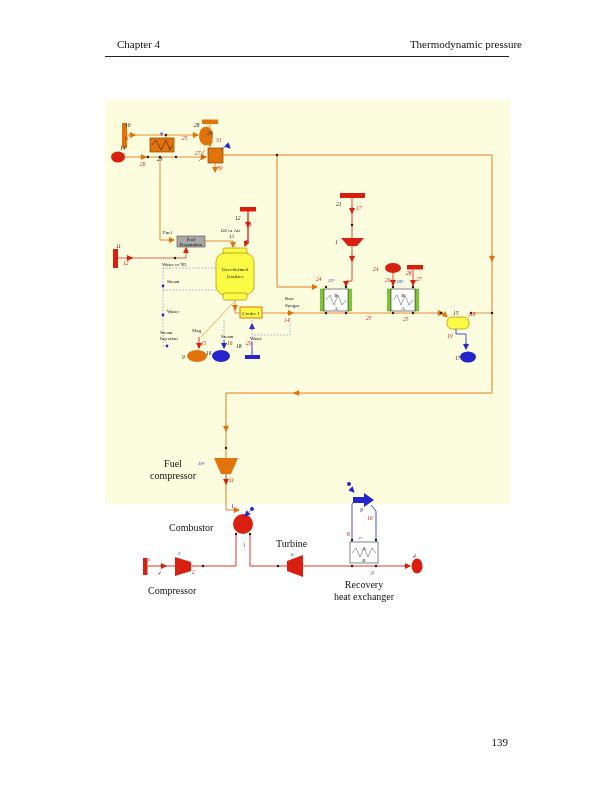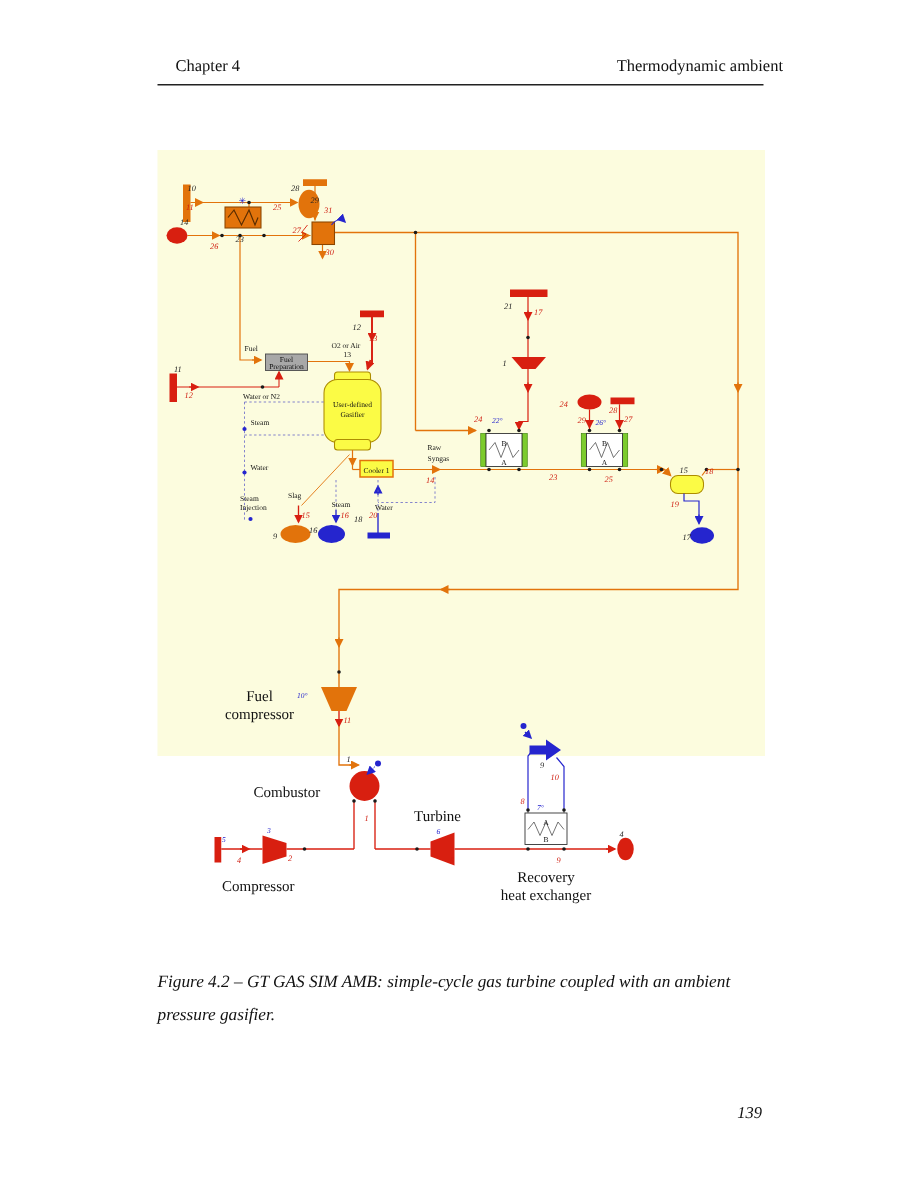--- a/index.html
+++ b/index.html
@@ -6,37 +6,37 @@
   .page{position:relative;width:612px;height:792px;background:#ffffff;margin:0 auto;
         font-family:"Liberation Serif",serif;overflow:hidden;}
   .hdr{position:absolute;top:38px;left:105px;width:405px;font-size:11px;color:#111;padding-left:12px;}
   .hdr .l{float:left;}
   .hdr .r{float:right;}
   .rule{position:absolute;top:56px;left:105px;width:404px;border-top:1px solid #222;}
   .panel{position:absolute;left:105px;top:100px;width:405px;height:404px;background:#FCFCDE;}
   .panel svg{position:absolute;left:0;top:0;width:405px;height:527px;}
   .caption{position:absolute;left:105px;top:644px;width:406px;font-style:italic;
            font-size:11.5px;line-height:22px;color:#111;text-align:justify;}
-  .pageno{position:absolute;right:104px;top:736px;font-size:11px;color:#111;font-style:italic;}
+  .pageno{position:absolute;right:104px;top:736px;font-size:11px;color:#111;}
   
   .lb-k{font:italic 5.5px "Liberation Serif",serif;fill:#222;}
   .lb-r{font:italic 5.5px "Liberation Serif",serif;fill:#cf1d10;}
   .lb-b{font:italic 5px "Liberation Serif",serif;fill:#2525ce;}
   .lb-t{font:5px "Liberation Serif",serif;fill:#111;}
   .lb-T{font:10px "Liberation Serif",serif;fill:#111;}
   .lb-s{font:6px "DejaVu Sans",sans-serif;fill:#2525ce;}
 </style>
 </head>
 <body>
 
 <div class="page">
 
   <div class="hdr">
     <span class="l">Chapter 4</span>
-    <span class="r">Thermodynamic ambient</span>
+    <span class="r">Thermodynamic pressure</span>
   </div>
   <div class="rule"></div>
 
   <div class="panel">
     <svg viewBox="105 100 405 527" xmlns="http://www.w3.org/2000/svg">
       <defs>
         <marker id="mo" markerWidth="6" markerHeight="6" refX="5" refY="3" orient="auto" markerUnits="userSpaceOnUse">
           <path d="M0,0 L6,3 L0,6 z" fill="#E2730B"></path>
           </marker>
         <marker id="mr" markerWidth="6" markerHeight="6" refX="5" refY="3" orient="auto" markerUnits="userSpaceOnUse">
@@ -365,19 +365,15 @@
           <text x="169" y="531" class="lb-T">Combustor</text>
           <text x="148" y="594" class="lb-T">Compressor</text>
           <text x="276" y="547" class="lb-T">Turbine</text>
           <text x="364" y="588" class="lb-T" text-anchor="middle">Recovery</text>
           <text x="364" y="600" class="lb-T" text-anchor="middle">heat exchanger</text>
           <text x="159" y="136" class="lb-s">✳</text>
         </g>
     </svg>
   </div>
 
-  <div class="caption">
-    <span>Figure 4.2 – GT GAS SIM AMB: simple-cycle gas turbine coupled with an ambient</span><br>
-    <span>pressure gasifier.</span>
-  </div>
 
   <div class="pageno">139</div>
 </div>
 
 </body></html>

